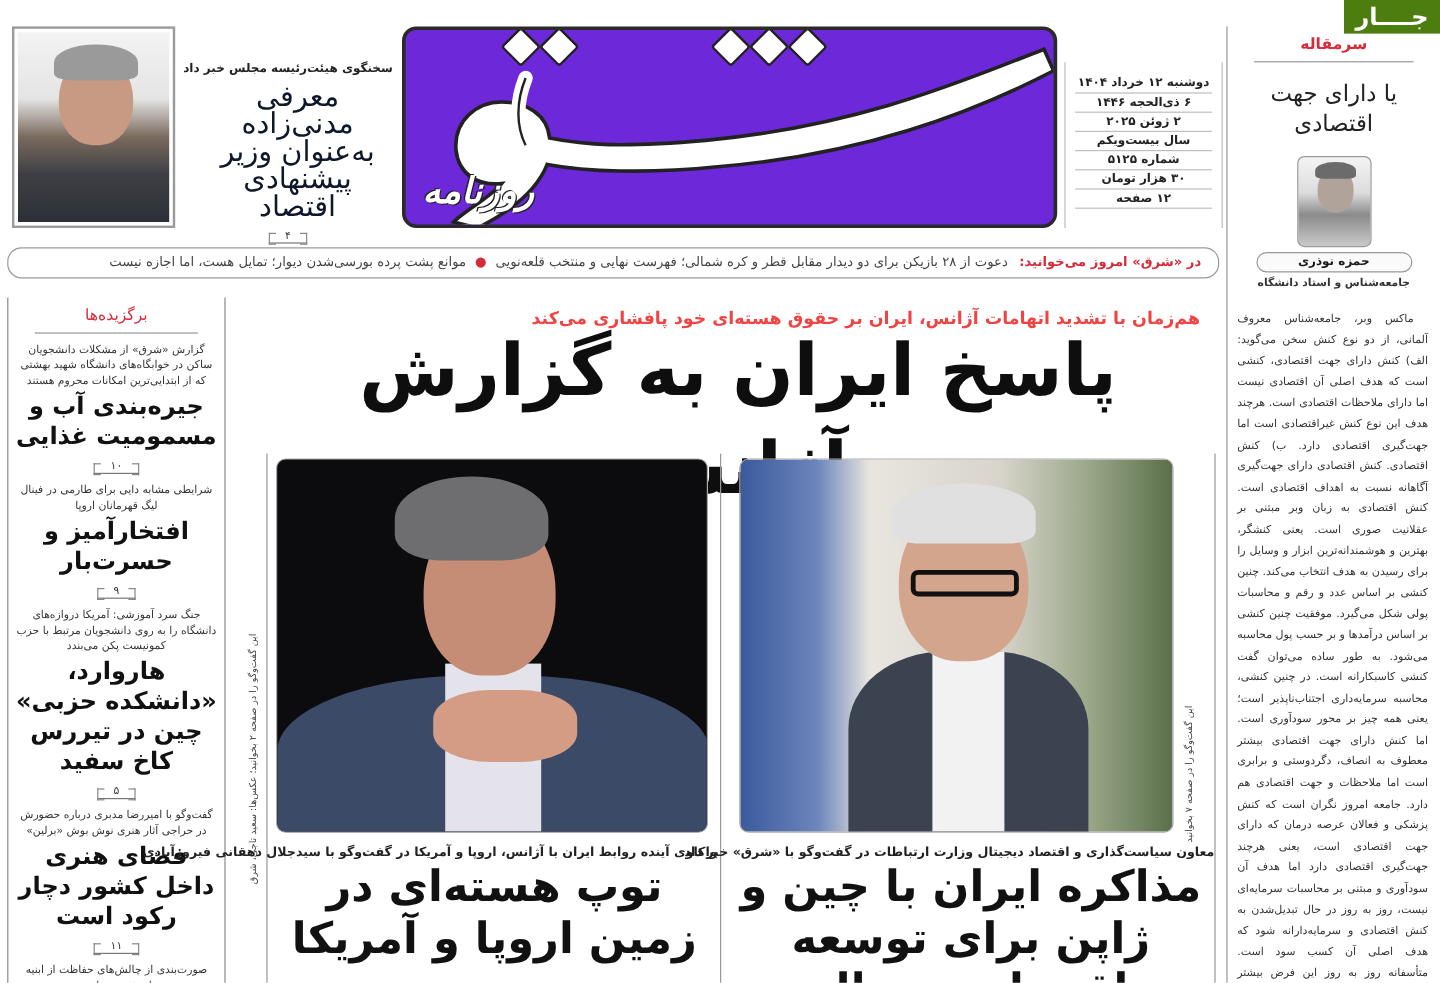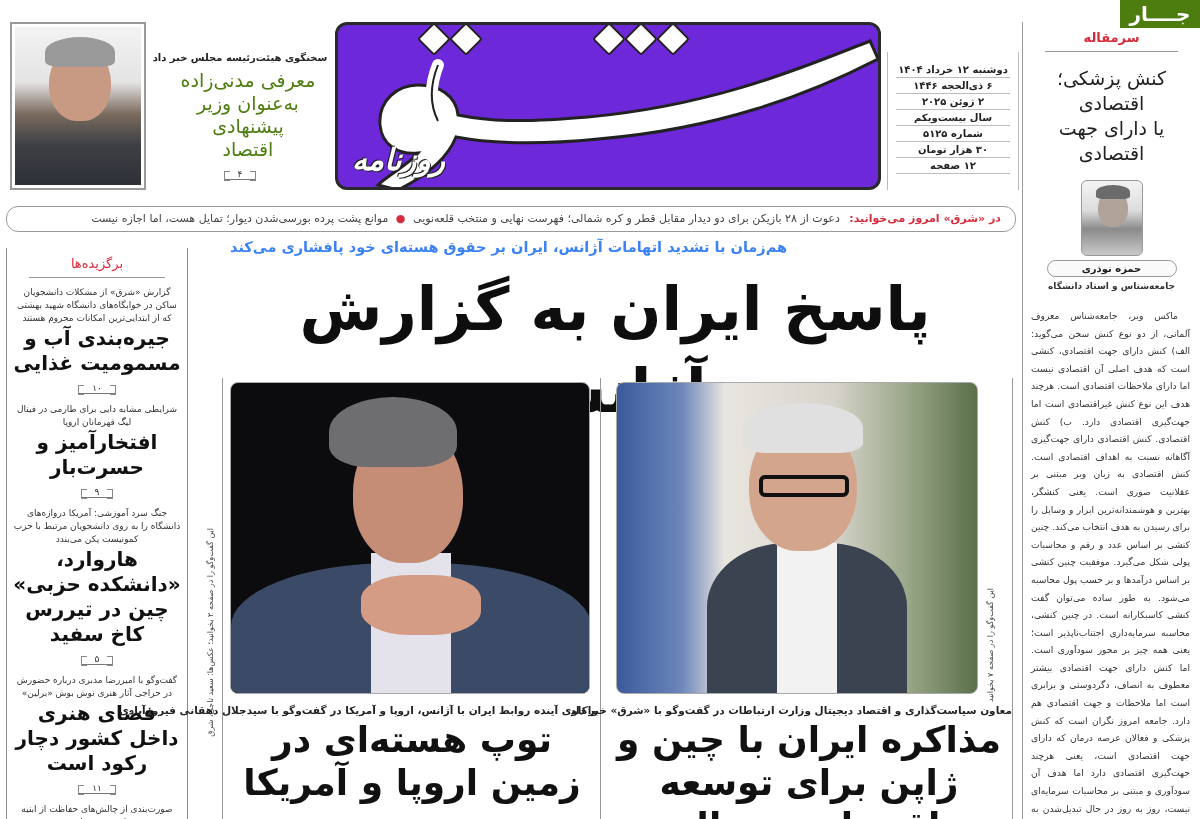--- a/index.html
+++ b/index.html
@@ -34,21 +34,21 @@
 
   
   .teaser-photo {
     position: absolute; left: 10px; top: 22px; width: 136px; height: 168px;
     border: 2px solid #9a9a9a; padding: 3px; background: #fff;
   }
   .teaser-photo .ph { width: 100%; height: 100%; background: linear-gradient(180deg,#f3f3f3 0%,#e4e4e4 35%,#7b6b5f 55%,#3d3f44 75%,#2d3037 100%); position: relative; overflow: hidden; }
   .face { position: absolute; border-radius: 50% 50% 45% 45%; }
   .teaser-text { position: absolute; left: 150px; top: 52px; width: 180px; text-align: center; }
   .teaser-kicker { font-size: 10px; font-weight: bold; color: #222; margin-bottom: 6px; }
-  .teaser-title { font-size: 19px; line-height: 23px; color: #4d7c0f; margin-left: 16px; }
+  .teaser-title { font-size: 24px; line-height: 23px; color: #0f172a; margin-left: 16px; }
   .page-ref { display: inline-block; font-size: 9px; color: #333; border-bottom: 1px solid #777; padding: 0 14px; margin-top: 8px; position: relative; }
   .page-ref::before, .page-ref::after { content: ""; position: absolute; top: 2px; width: 5px; height: 8px; border: 1px solid #888; }
   .page-ref::before { right: 0; border-left: none; }
   .page-ref::after { left: 0; border-right: none; }
 
   
   .jar-tag {
     position: absolute; right: 0; top: 0; width: 80px; height: 28px;
     background: #4d7c0f; color: #fff; font-weight: bold; font-size: 20px; text-align: center; line-height: 28px;
     letter-spacing: 3px;
@@ -85,21 +85,21 @@
     position: absolute; left: 6px; top: 248px; width: 182px; height: 571px;
     border-left: 1px solid #888; border-right: 1px solid #888; text-align: center;
   }
   .highlights .kicker { color: #d62b3b; font-size: 13px; margin-top: 8px; letter-spacing: 1px; }
   .hl-item { margin-top: 8px; padding: 0 6px; }
   .hl-sub { font-size: 9px; line-height: 13px; color: #333; }
   .hl-title { font-size: 20px; line-height: 25px; font-weight: bold; color: #111; margin-top: 1px; }
   .hl-page { margin-top: 6px; }
 
   
-  .main-kicker { position: absolute; left: 230px; top: 239px; width: 770px; text-align: left; font-size: 14.5px; font-weight: bold; color: #3b82f6; }
+  .main-kicker { position: absolute; left: 230px; top: 258px; width: 770px; text-align: right; font-size: 14.5px; font-weight: bold; color: #ef4444; }
   .main-head { position: absolute; left: 230px; top: 268px; width: 770px; text-align: center; font-size: 60px; line-height: 82px; font-weight: bold; color: #0e0e0e; letter-spacing: -1px; }
   .main-note { position: absolute; left: 230px; top: 356px; font-size: 8px; color: #444; margin-top: 36px; }
 
   
   .story { position: absolute; top: 378px; height: 441px; }
   .story-photo { position: absolute; top: 4px; border: 1px solid #aaa; border-radius: 8px; overflow: hidden; }
   .story-caption-v {
     position: absolute; writing-mode: vertical-rl; transform: rotate(180deg);
     font-size: 8px; color: #444; white-space: nowrap;
   }
@@ -147,21 +147,20 @@
   <div class="teaser-title">به‌عنوان وزیر پیشنهادی</div>
   <div class="teaser-title">اقتصاد</div>
   <div class="page-ref">۴</div>
 </div>
 
 <div class="jar-tag">جــــار</div>
 <div class="editorial">
   <div class="kicker">سرمقاله</div>
   <div class="rule-deco"></div>
   <div class="title">
-    <div>کنش پزشکی؛ اقتصادی</div>
     <div>یا دارای جهت اقتصادی</div>
   </div>
   <div class="author-photo">
     <div class="face" style="left:16px;top:8px;width:30px;height:38px;background:#b0a39a;"></div>
     <div class="face" style="left:14px;top:4px;width:34px;height:14px;background:#6b6b6b;border-radius:50% 50% 20% 20%;"></div>
   </div>
   <div class="author-name">حمزه نوذری</div>
   <div class="author-role">جامعه‌شناس و استاد دانشگاه</div>
   <div class="body">
     <p>ماکس وبر، جامعه‌شناس معروف آلمانی، از دو نوع کنش سخن می‌گوید: الف) کنش دارای جهت اقتصادی، کنشی است که هدف اصلی آن اقتصادی نیست اما دارای ملاحظات اقتصادی است. هرچند هدف این نوع کنش غیراقتصادی است اما جهت‌گیری اقتصادی دارد. ب) کنش اقتصادی. کنش اقتصادی دارای جهت‌گیری آگاهانه نسبت به اهداف اقتصادی است. کنش اقتصادی به زبان وبر مبتنی بر عقلانیت صوری است. یعنی کنشگر، بهترین و هوشمندانه‌ترین ابزار و وسایل را برای رسیدن به هدف انتخاب می‌کند. چنین کنشی بر اساس عدد و رقم و محاسبات پولی شکل می‌گیرد. موفقیت چنین کنشی بر اساس درآمدها و بر حسب پول محاسبه می‌شود. به طور ساده می‌توان گفت کنشی کاسبکارانه است. در چنین کنشی، محاسبه سرمایه‌داری اجتناب‌ناپذیر است؛ یعنی همه چیز بر محور سودآوری است. اما کنش دارای جهت اقتصادی بیشتر معطوف به انصاف، دگردوستی و برابری است اما ملاحظات و جهت اقتصادی هم دارد. جامعه امروز نگران است که کنش پزشکی و فعالان عرصه درمان که دارای جهت اقتصادی است، یعنی هرچند جهت‌گیری اقتصادی دارد اما هدف آن سودآوری و مبتنی بر محاسبات سرمایه‌ای نیست، روز به روز در حال تبدیل‌شدن به کنش اقتصادی و سرمایه‌دارانه شود که هدف اصلی آن کسب سود است. متأسفانه روز به روز این فرض بیشتر شنیده می‌شود که وقتی پزشک چیزی را تجویز می‌کند، ممکن است دارای اهداف اقتصادی، تجاری و بر مبنای محاسبات سودمحور باشد. این مسئله فراگیر نیست اما بحث آن در میان افراد بیشتر شده است. مسئله این یا آن پزشک نیست. مسئله کنش، سازمان‌ها و سازوکارهای حوزه درمان و دارو است.</p>

